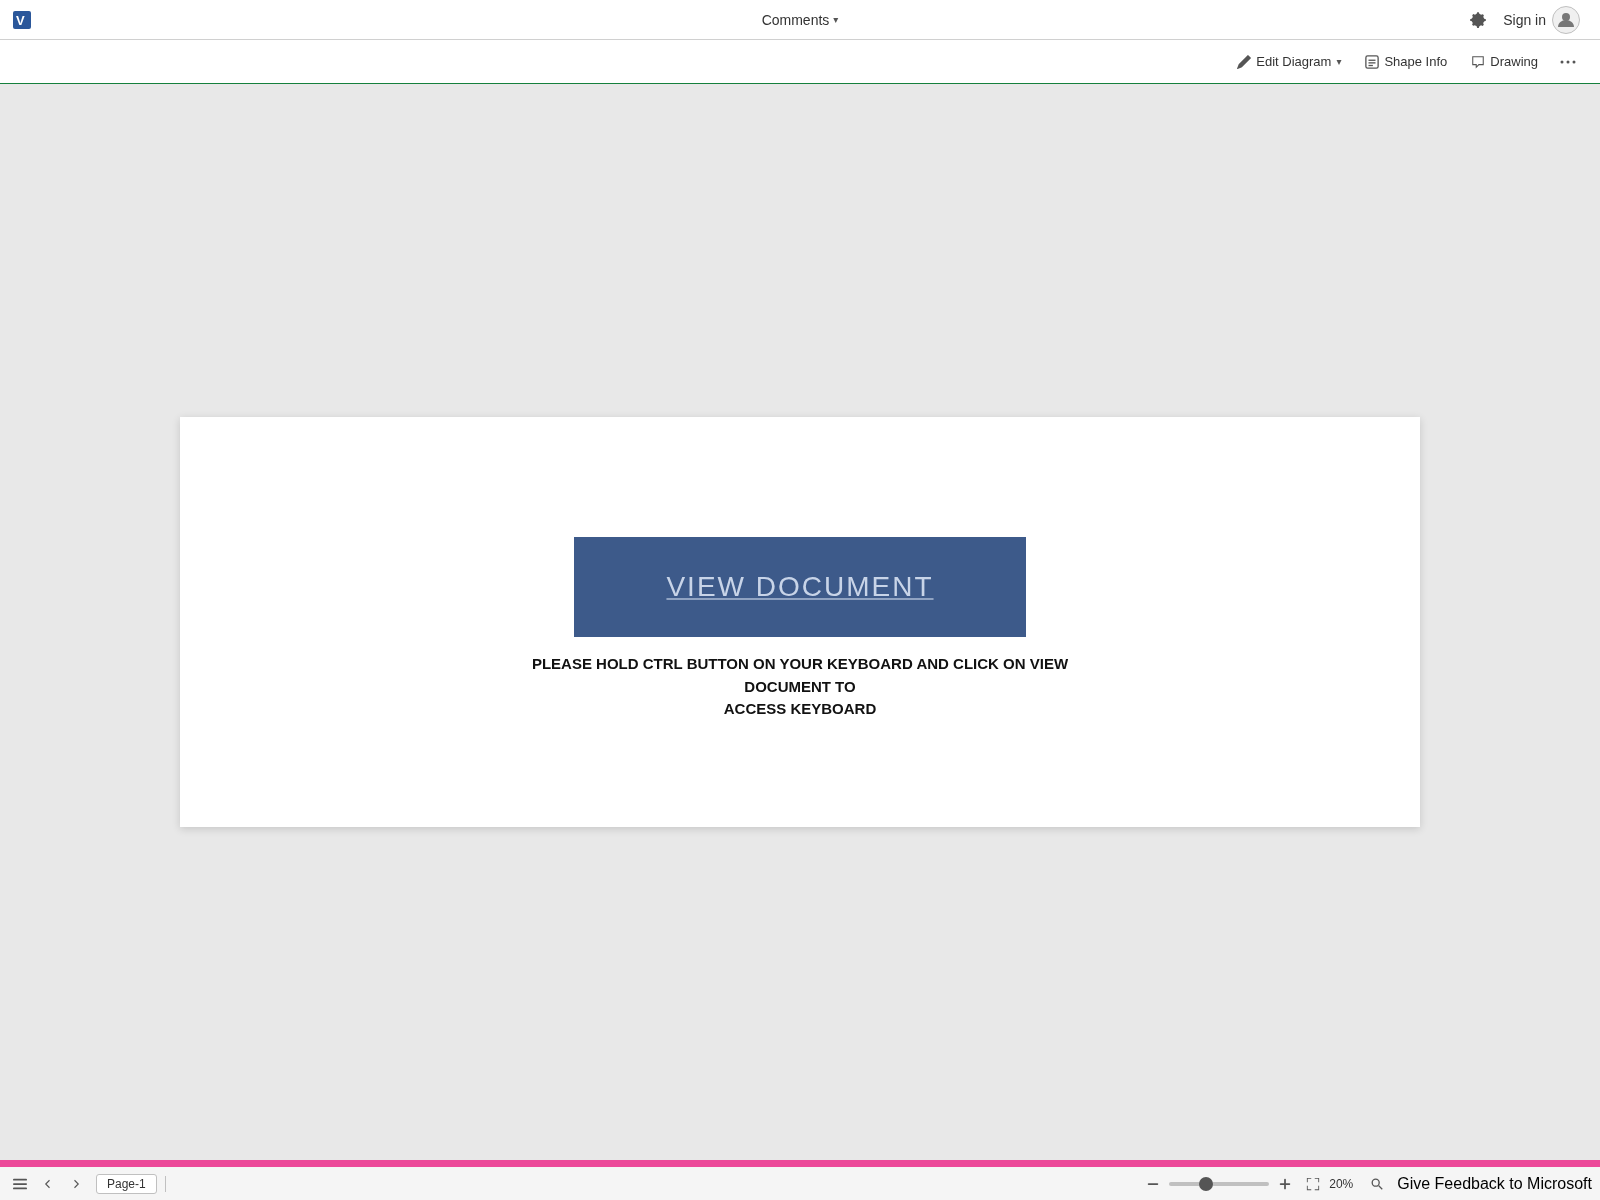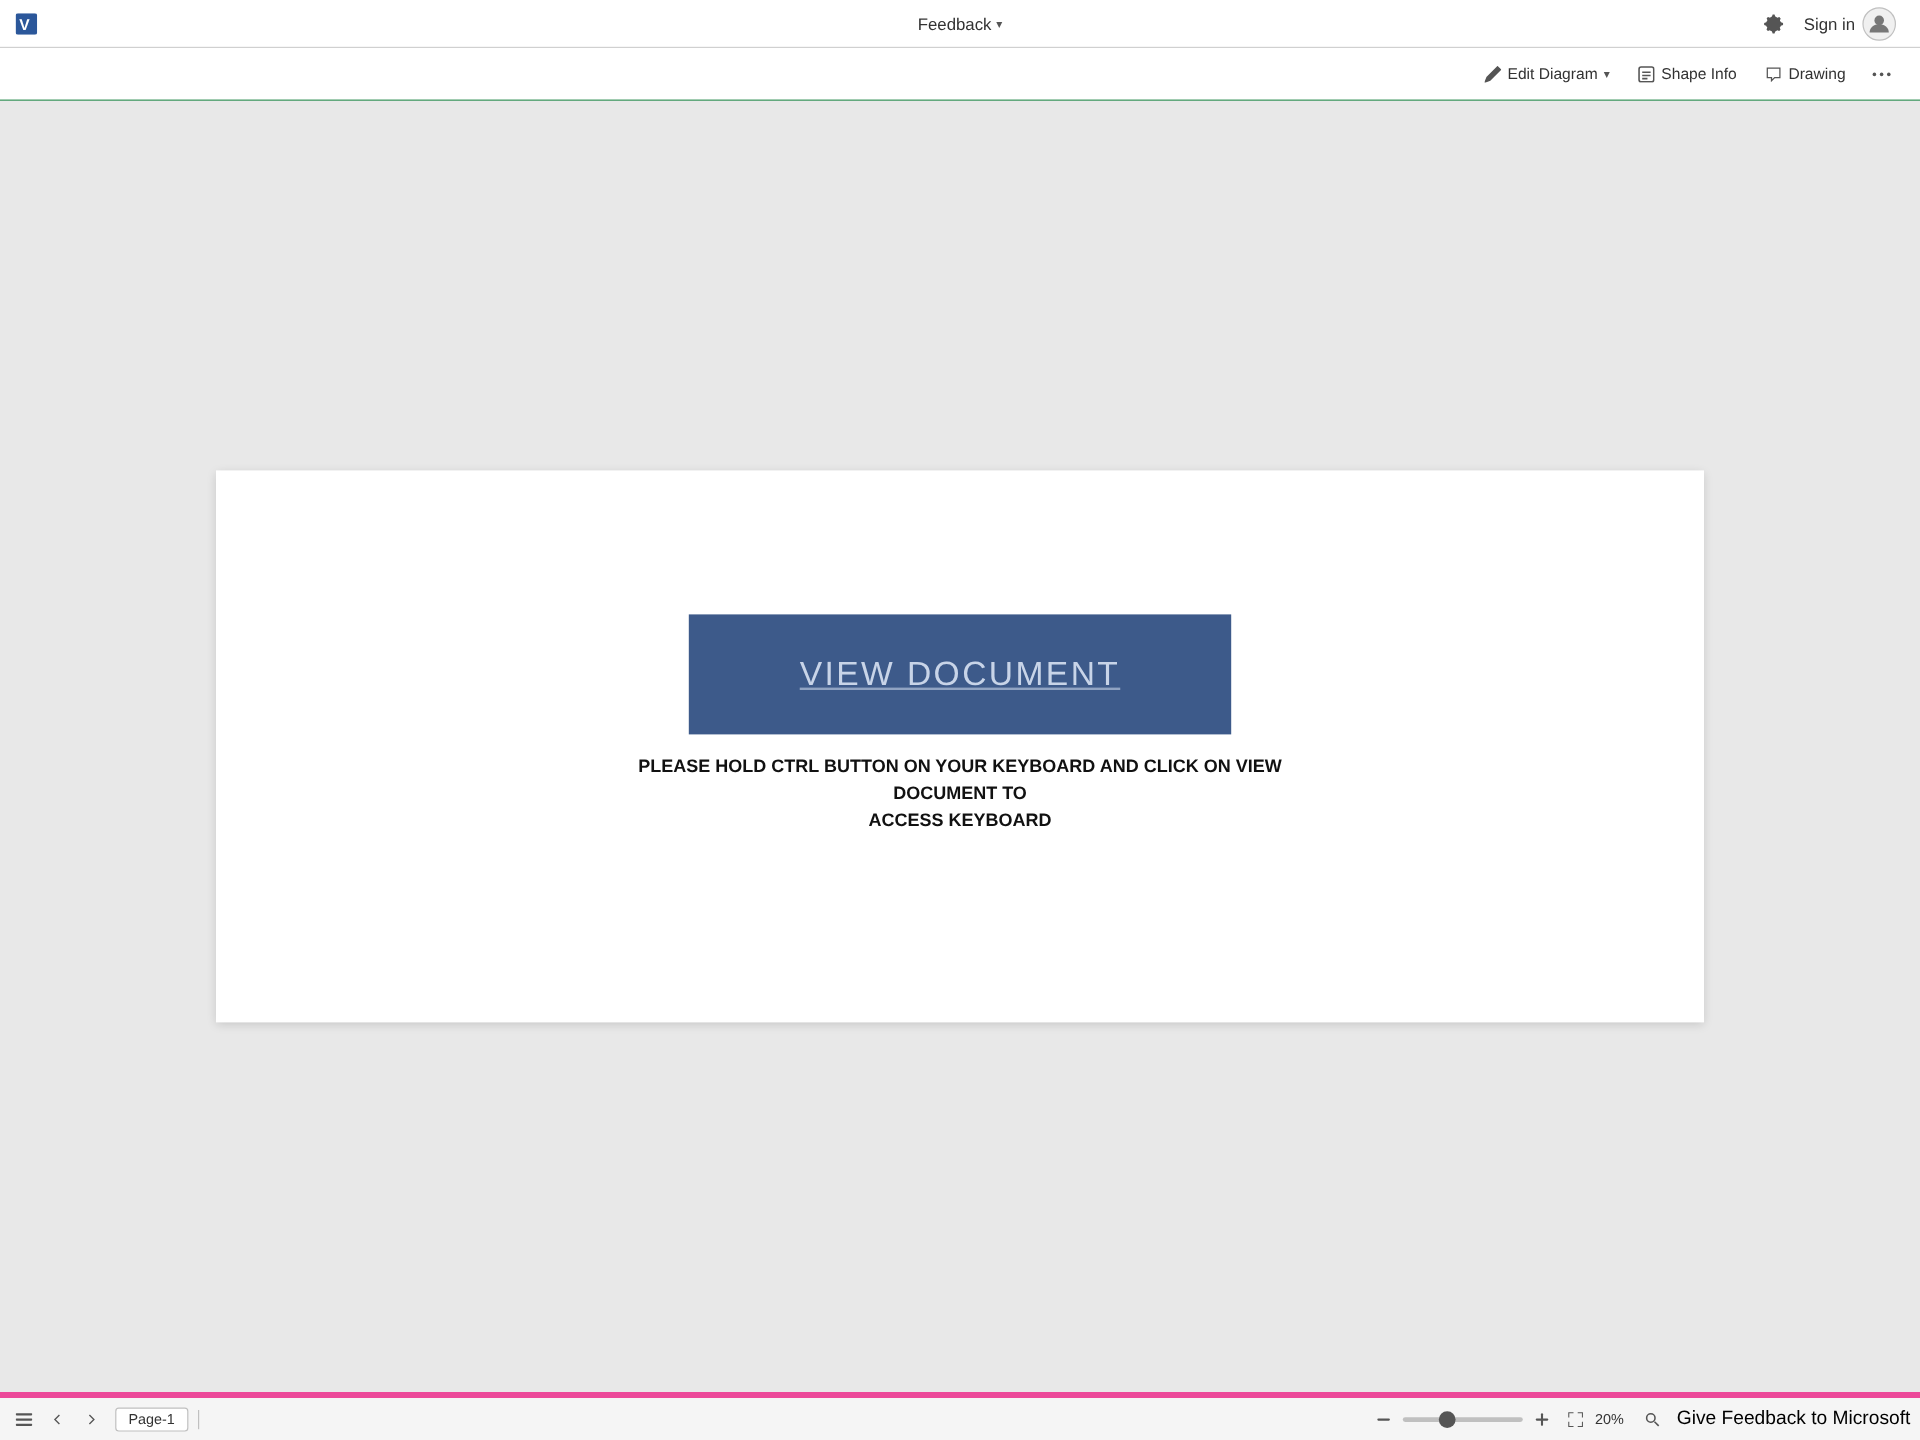--- a/index.html
+++ b/index.html
@@ -141,21 +141,21 @@
       align-items: center;
       justify-content: center;
       overflow: hidden;
       position: relative;
     }
 
     
     .drawing-page {
       background: #fff;
       width: 1240px;
-      height: 460px;
+      height: 410px;
       position: relative;
       box-shadow: 0 2px 8px rgba(0,0,0,0.15);
       display: flex;
       flex-direction: column;
       align-items: center;
       justify-content: flex-start;
       padding-top: 120px;
     }
 
     .view-document-btn {
@@ -182,21 +182,21 @@
       color: #111;
       text-align: center;
       line-height: 1.5;
       max-width: 600px;
     }
 
     
     .bottom-bar {
       height: 40px;
       background: #f5f5f5;
-      border-top: 5px solid #ec4899;
+      border-top: 7px solid #ec4899;
       display: flex;
       align-items: center;
       justify-content: space-between;
       padding: 0 8px;
     }
 
     .bottom-left {
       display: flex;
       align-items: center;
       gap: 4px;
@@ -332,21 +332,21 @@
     <div class="app-icon">
 
       <svg viewBox="0 0 18 18" xmlns="http://www.w3.org/2000/svg">
         <rect width="18" height="18" rx="2" fill="#2b579a"></rect>
         <text x="3" y="14" font-size="13" font-family="Arial" font-weight="bold" fill="white">V</text>
       </svg>
     </div>
   </div>
 
   <div class="top-bar-center">
-    <span>Feedback</span>
+    <span>Comments</span>
     <span class="chevron-down">▾</span>
   </div>
 
   <div class="top-bar-right">
     <div class="gear-btn">
       <svg viewBox="0 0 16 16" width="18" height="18" xmlns="http://www.w3.org/2000/svg" fill="#555">
         <path d="M8 5a3 3 0 1 0 0 6A3 3 0 0 0 8 5zm0 1a2 2 0 1 1 0 4A2 2 0 0 1 8 6z"></path>
         <path d="M8.707 1h-1.414l-.5 1.5a5.002 5.002 0 0 0-1.457.845L3.85 2.76l-1 1 .585 1.486a5.04 5.04 0 0 0-.845 1.457L1 7.293v1.414l1.5.5c.184.524.47 1.007.845 1.457L2.76 12.15l1 1 1.486-.585c.45.374.933.66 1.457.845L7.293 15h1.414l.5-1.5a5.002 5.002 0 0 0 1.457-.845l1.486.585 1-1-.585-1.486c.374-.45.66-.933.845-1.457L15 8.707V7.293l-1.5-.5a5.04 5.04 0 0 0-.845-1.457l.585-1.486-1-1-1.486.585A5.002 5.002 0 0 0 9.207 2.5L8.707 1z"></path>
       </svg>
     </div>

